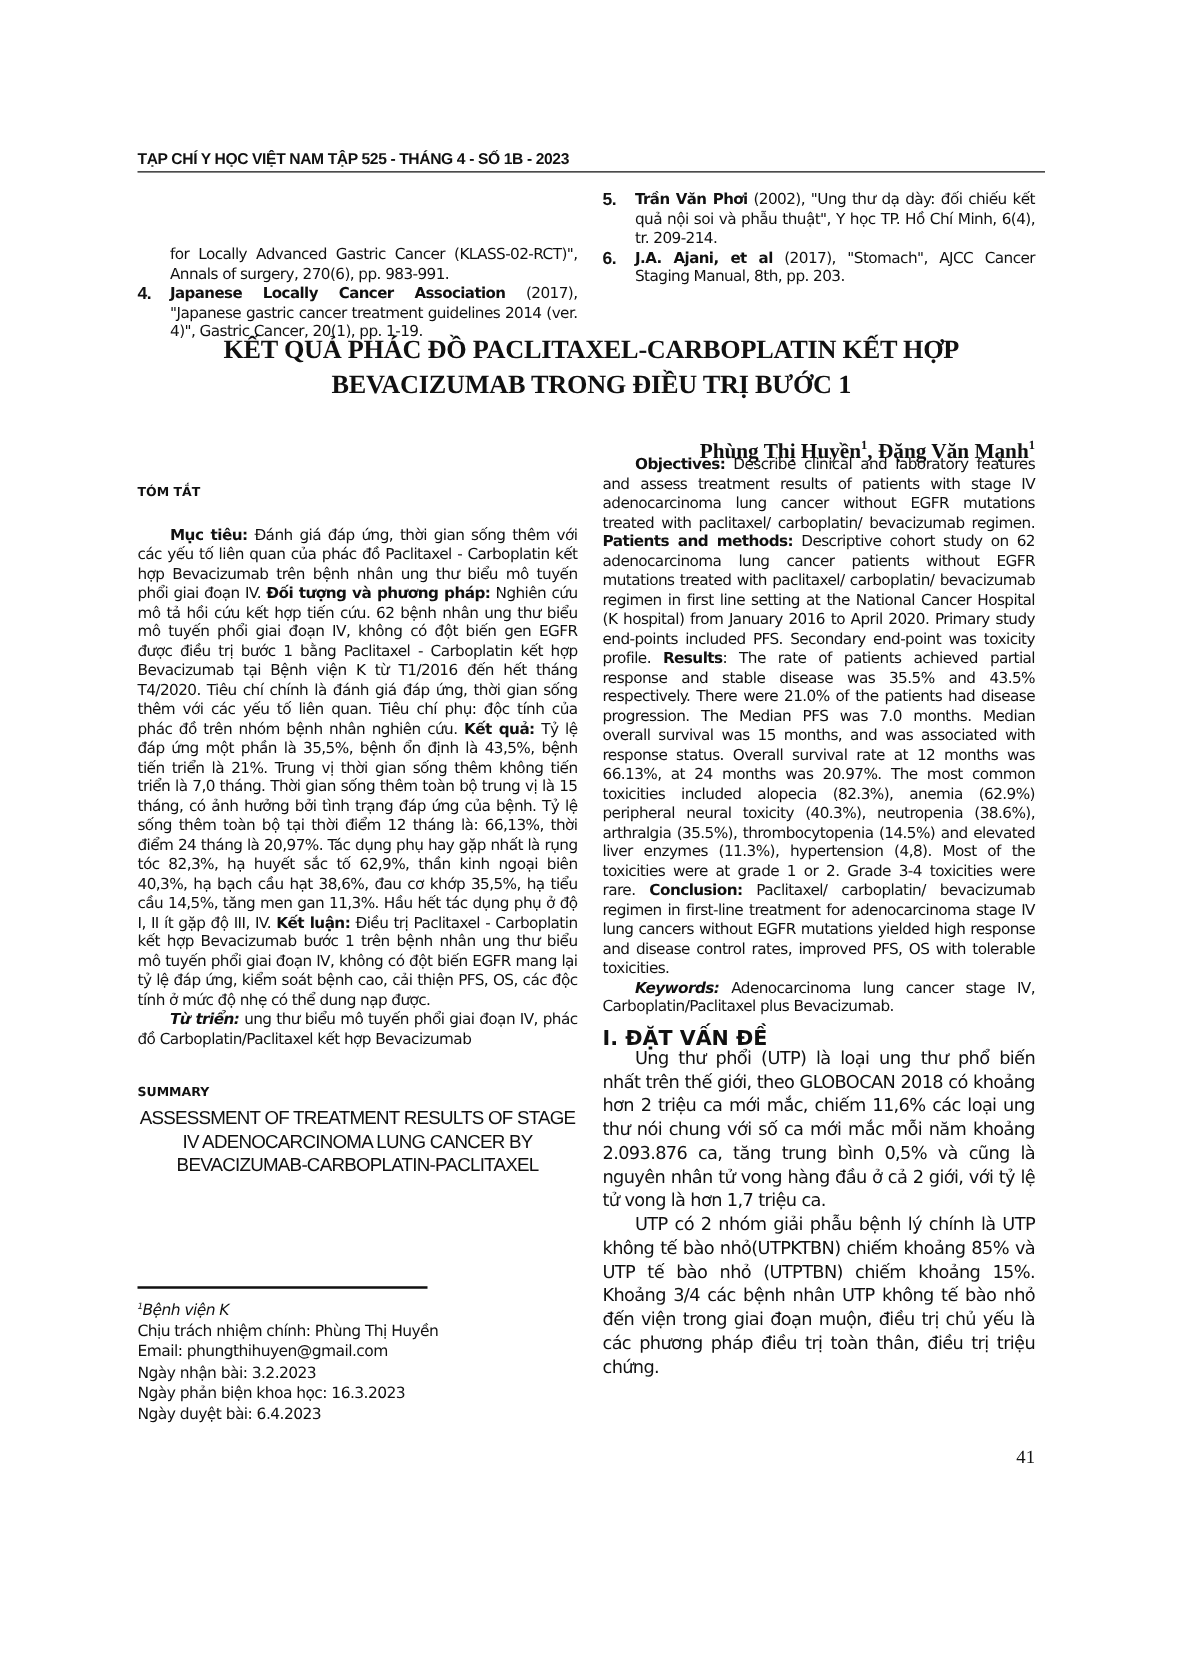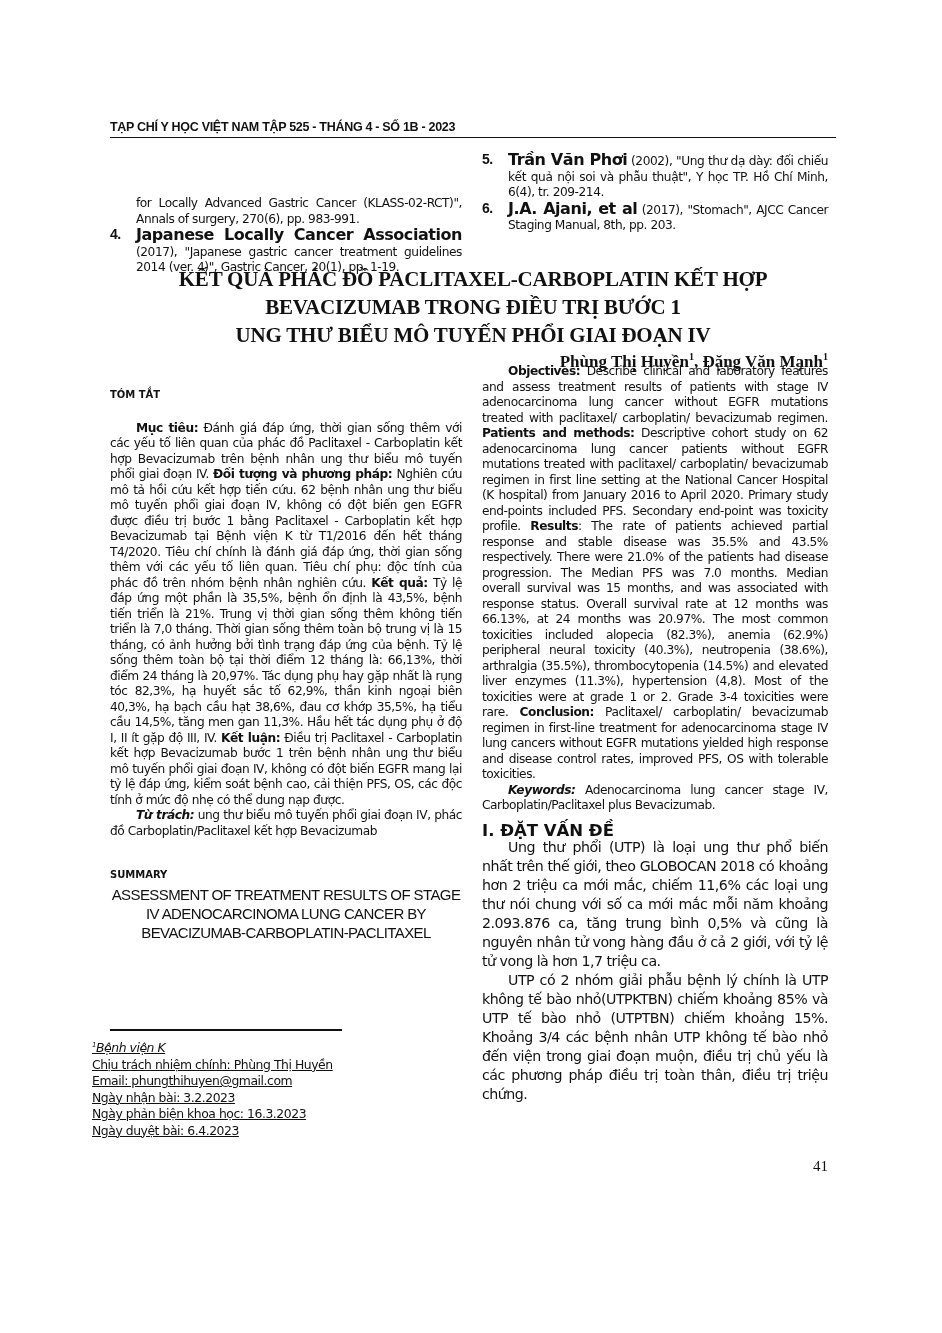--- a/index.html
+++ b/index.html
@@ -14,21 +14,21 @@
   }
 
   .col { position: absolute; font-family: "DejaVu Sans", sans-serif; font-size: 12.2px; line-height: 15.5px; letter-spacing: -0.45px; }
   .just { text-align: justify; }
 
   #refs-left { left: 110px; top: 152px; width: 352px; }
   #refs-right { left: 482px; top: 152px; width: 346px; }
   .ref { display: flex; }
   .ref .num { width: 26px; flex: 0 0 26px; font-weight: bold; font-size: 14px; font-family: "Liberation Sans", sans-serif; }
   .ref .body { flex: 1; text-align: justify; }
-  .ref .body b { font-size: 16px; }
+  .ref .body b { font-size: 12px; }
   .ref.cont .body { padding-left: 26px; margin-top: 44px; }
 
   #title {
     position: absolute; left: 110px; top: 265px; width: 726px;
     text-align: center; font-family: "Liberation Serif", serif; font-weight: bold;
     font-size: 21px; line-height: 28px; letter-spacing: -0.2px;
   }
   #authors {
     position: absolute; right: 114px; top: 351px;
     font-family: "Liberation Serif", serif; font-weight: bold; font-size: 17px;
@@ -37,21 +37,21 @@
 
   #left-col { left: 110px; top: 387px; width: 352px; }
   #right-col { left: 482px; top: 364px; width: 346px; }
 
   .h-tomtat { font-size: 10px; font-weight: bold; letter-spacing: 0; margin-bottom: 18px; }
   .indent { text-indent: 26px; }
   .h-summary { font-size: 10px; font-weight: bold; letter-spacing: 0; margin-top: 28px; }
   .summary-title { text-align: center; font-family: "Liberation Sans", sans-serif; font-size: 15px; line-height: 19px; letter-spacing: -0.6px; margin-top: 2px; }
 
   #footnote-rule { position: absolute; left: 110px; top: 1029px; width: 232px; border-top: 2px solid #111; }
-  #footnotes { left: 92px; top: 1037px; width: 352px; font-size: 12.4px; line-height: 16.5px; text-decoration: underline; }
+  #footnotes { left: 110px; top: 1037px; width: 352px; font-size: 12.4px; line-height: 16.5px; }
   #footnotes .aff { font-style: italic; }
   #footnotes sup { font-size: 7px; }
 
   .h-section { font-size: 16.5px; font-weight: bold; letter-spacing: 0; margin-top: 9px; margin-bottom: 0; }
   .big { font-size: 14.2px; line-height: 19px; letter-spacing: -0.5px; }
 
   #page-number { position: absolute; right: 114px; top: 1158px; font-family: "Liberation Serif", serif; font-size: 15px; }
 </style>
 </head>
 <body>
@@ -74,30 +74,29 @@
   </div>
   <div class="ref">
     <div class="num">6.</div>
     <div class="body"><b>J.A. Ajani, et al</b><span> (2017), "Stomach",  AJCC Cancer Staging Manual, 8th, pp. 203.</span></div>
   </div>
 </div>
 
 <div id="title">
   <div>KẾT QUẢ PHÁC ĐỒ PACLITAXEL-CARBOPLATIN KẾT HỢP</div>
   <div>BEVACIZUMAB TRONG ĐIỀU TRỊ BƯỚC 1</div>
-  <div>UNG THƯ BIỂU MÔ TUYẾN PHỔI GIAI ĐOẠN IV</div>
 </div>
 <div id="authors">
   <span>Phùng Thị Huyền</span><sup>1</sup><span>, </span><span>Đặng Văn Mạnh</span><sup>1</sup>
 </div>
 
 <div id="left-col" class="col">
   <div class="h-tomtat">TÓM TẮT</div>
   <p class="just indent" style="margin:0;"><b>Mục tiêu:</b><span> Đánh giá đáp ứng, thời gian sống thêm với các yếu tố liên quan của phác đồ Paclitaxel - Carboplatin kết hợp Bevacizumab trên bệnh nhân ung thư biểu mô tuyến phổi giai đoạn IV. </span><b>Đối tượng và phương pháp:</b><span> Nghiên cứu mô tả hồi cứu kết hợp tiến cứu. 62 bệnh nhân ung thư biểu mô tuyến phổi giai đoạn IV, không có đột biến gen EGFR được điều trị bước 1 bằng Paclitaxel - Carboplatin kết hợp Bevacizumab tại Bệnh viện K từ T1/2016 đến hết tháng T4/2020. Tiêu chí chính là đánh giá đáp ứng, thời gian sống thêm với các yếu tố liên quan. Tiêu chí phụ: độc tính của phác đồ trên nhóm bệnh nhân nghiên cứu. </span><b>Kết quả:</b><span> Tỷ lệ đáp ứng một phần là 35,5%, bệnh ổn định là 43,5%, bệnh tiến triển là 21%. Trung vị thời gian sống thêm không tiến triển là 7,0 tháng. Thời gian sống thêm toàn bộ trung vị là 15 tháng, có ảnh hưởng bởi tình trạng đáp ứng của bệnh. Tỷ lệ sống thêm toàn bộ tại thời điểm 12 tháng là: 66,13%, thời điểm 24 tháng là 20,97%. Tác dụng phụ hay gặp nhất là rụng tóc 82,3%, hạ huyết sắc tố 62,9%, thần kinh ngoại biên 40,3%, hạ bạch cầu hạt 38,6%, đau cơ khớp 35,5%, hạ tiểu cầu 14,5%, tăng men gan 11,3%. Hầu hết tác dụng phụ ở độ I, II ít gặp độ III, IV. </span><b>Kết luận:</b><span> Điều trị Paclitaxel - Carboplatin kết hợp Bevacizumab bước 1 trên bệnh nhân ung thư biểu mô tuyến phổi giai đoạn IV, không có đột biến EGFR mang lại tỷ lệ đáp ứng, kiểm soát bệnh cao, cải thiện PFS, OS, các độc tính ở mức độ nhẹ có thể dung nạp được.</span></p>
-  <p class="just indent" style="margin:0;"><b><i>Từ trách:</i></b><span> ung thư biểu mô tuyến phổi giai đoạn IV, phác đồ Carboplatin/Paclitaxel kết hợp Bevacizumab</span></p>
+  <p class="just indent" style="margin:0;"><b><i>Từ triển:</i></b><span> ung thư biểu mô tuyến phổi giai đoạn IV, phác đồ Carboplatin/Paclitaxel kết hợp Bevacizumab</span></p>
   <div class="h-summary">SUMMARY</div>
   <div class="summary-title">ASSESSMENT OF TREATMENT RESULTS OF STAGE IV ADENOCARCINOMA LUNG CANCER BY BEVACIZUMAB-CARBOPLATIN-PACLITAXEL</div>
 </div>
 
 <div id="footnote-rule"></div>
 <div id="footnotes" class="col">
   <div class="aff"><sup>1</sup><span>Bệnh viện K</span></div>
   <div>Chịu trách nhiệm chính: Phùng Thị Huyền</div>
   <div>Email: phungthihuyen@gmail.com</div>
   <div>Ngày nhận bài: 3.2.2023</div>

